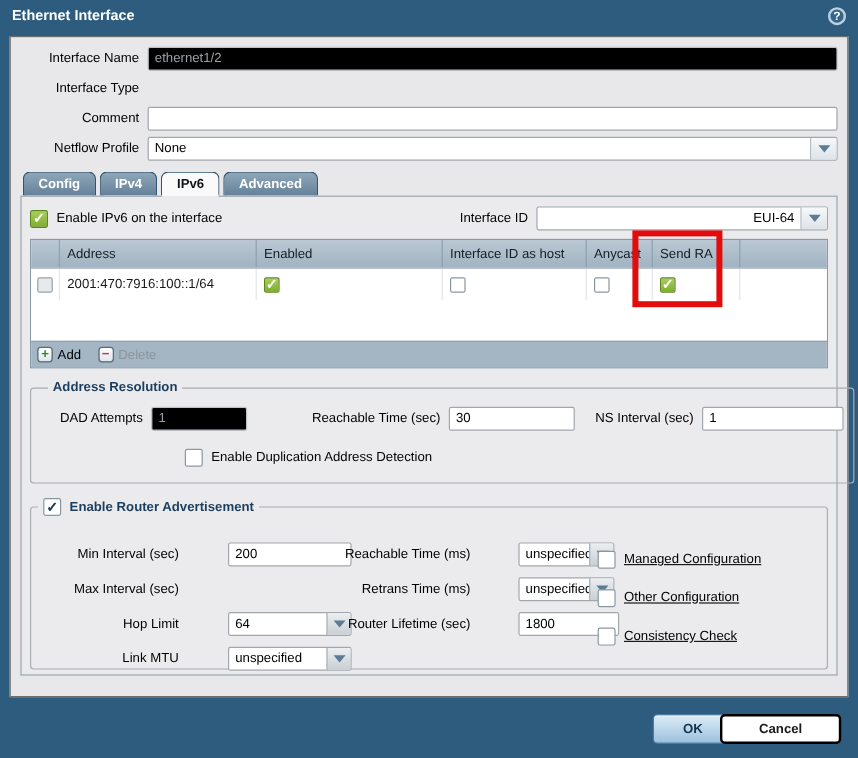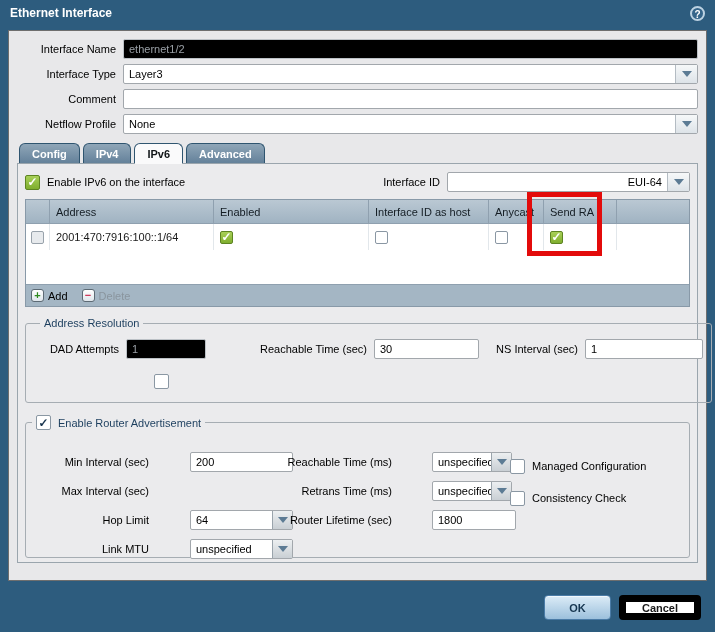--- a/index.html
+++ b/index.html
@@ -84,83 +84,77 @@
   .tool-ico { width:13px; height:13px; border:1px solid #5d6a74; border-radius:3px;
     background:linear-gradient(#ffffff,#dfe6ec); display:flex; align-items:center; justify-content:center;
     font-weight:bold; font-size:11px; line-height:1; margin-right:4px; }
   .tool-ico.plus { color:#2f8a1f; }
   .tool-ico.minus { color:#cc3355; }
   .tool-label { color:#000; }
   .tool-btn.disabled .tool-label { color:#8a959e; }
 
   
   fieldset { border:1px solid #a6adb3; border-radius:3px; background:transparent; }
-  legend { font-weight:normal; color:#1c3e5e; margin-left:6px; padding:0 4px; }
+  legend { font-weight:bold; color:#1c3e5e; margin-left:6px; padding:0 4px; }
   .fs-ar { margin-top:10px; padding:6px 8px 12px; }
   .ar-row { display:flex; align-items:center; height:20px; margin-top:4px; }
   .ar-group { display:flex; align-items:center; }
   .ar-label { text-align:right; padding-right:7px; color:#000; }
   .w-dad-l { width:92px; } .w-dad-i { width:80px; flex:none; }
   .w-rt-l  { width:168px; } .w-rt-i  { width:105px; flex:none; }
   .w-ns-l  { width:106px; } .w-ns-i  { width:118px; flex:none; }
   .ar-cbrow { display:flex; align-items:center; margin-top:13px; margin-left:120px; height:18px; }
 
   .fs-ra { margin-top:12px; height:143px; position:relative; }
   .fs-ra legend { display:flex; align-items:center; }
   .fs-ra legend .cb { margin-right:7px; }
   .ra-col { position:absolute; top:22px; }
   .ra-col-a { left:6px; }
   .ra-col-b { left:253px; }
-  .ra-col-c { left:484px; top:27px; }
+  .ra-col-c { left:472px; top:27px;text-decoration:underline; }
   .ra-row { display:flex; align-items:center; height:20px; margin-bottom:9px;gap:34px; }
   .ra-label-a { width:124px; text-align:right; padding-right:7px; color:#000; }
   .ra-label-b { width:119px; text-align:right; padding-right:6px; color:#000; }
   .w103 { width:103px; flex:none; }
   .w80 { width:80px; flex:none; }
   .w84 { width:84px; flex:none; }
   .combo.gray-arrow .combo-arrow { width:20px; background:linear-gradient(#eceff1,#c9cfd4); border-left:1px solid #9aa4ac; }
   .ra-cb-row { display:flex; align-items:center; height:18px; margin-bottom:14px; }
 
   
   .hl-rect { position:absolute; left:527px; top:192px; width:75px; height:64px;
     border:5px solid #e30b0b; z-index:50; pointer-events:none; }
 
   
   .footer { position:absolute; left:0; bottom:0; width:715px; height:50px; }
   .btn { position:absolute; top:13px; height:25px; border-radius:4px; font-family:"Liberation Sans",sans-serif;
     font-size:11px; font-weight:bold; cursor:pointer; }
   .btn-ok { right:104px; width:67px; border:1px solid #4a7ba6;
     background:linear-gradient(#dcecf7,#9cc0dc); color:#15354f;
     box-shadow:inset 0 1px 0 #f0f7fc; }
-  .btn-cancel { right:14px; width:82px; border:7px solid #000000; background:#fff; color:#1a1a1a; }
+  .btn-cancel { right:14px; width:101px; border:2px solid #000000; background:#fff; color:#1a1a1a; }
 </style>
 </head>
 <body>
 
 <div class="dialog">
 
   <div class="titlebar">
     <span class="title">Ethernet Interface</span>
     <div class="help-btn">?</div>
   </div>
 
   <div class="panel">
 
     <div class="frow">
       <span class="flabel">Interface Name</span>
       <input class="tbox disabled" disabled="" value="ethernet1/2" style="">
     </div>
     <div class="frow">
       <span class="flabel">Interface Type</span>
-      <div class="combo">
-        <span class="combo-text">Layer3</span>
-        <span class="combo-arrow">
-            <span class="tri"></span>
-          </span>
-      </div>
     </div>
     <div class="frow">
       <span class="flabel">Comment</span>
       <input class="tbox" value="" style="">
     </div>
     <div class="frow">
       <span class="flabel">Netflow Profile</span>
       <div class="combo">
         <span class="combo-text">None</span>
         <span class="combo-arrow">
@@ -244,20 +238,21 @@
             <span class="ar-label w-rt-l">Reachable Time (sec)</span>
             <input class="tbox w-rt-i" value="30" style="">
           </div>
           <div class="ar-group">
             <span class="ar-label w-ns-l">NS Interval (sec)</span>
             <input class="tbox w-ns-i" value="1" style="">
           </div>
         </div>
         <div class="ar-cbrow">
           <span class="cb"></span>
+          <span class="cb-label">Enable Duplication Address Detection</span>
         </div>
       </fieldset>
 
       <fieldset class="fs-ra">
         <legend>
           <span class="cb navy"></span>
           <span>Enable Router Advertisement</span>
         </legend>
 
         <div class="ra-col ra-col-a">
@@ -313,20 +308,24 @@
           </div>
         </div>
 
         <div class="ra-col ra-col-c">
           <div class="ra-cb-row">
             <span class="cb"></span>
             <span class="cb-label">Managed Configuration</span>
           </div>
           <div class="ra-cb-row">
             <span class="cb"></span>
+            <span class="cb-label">Other Configuration</span>
+          </div>
+          <div class="ra-cb-row">
+            <span class="cb"></span>
             <span class="cb-label">Consistency Check</span>
           </div>
         </div>
       </fieldset>
 
     </div>
   </div>
 
   <div class="hl-rect"></div>
 

